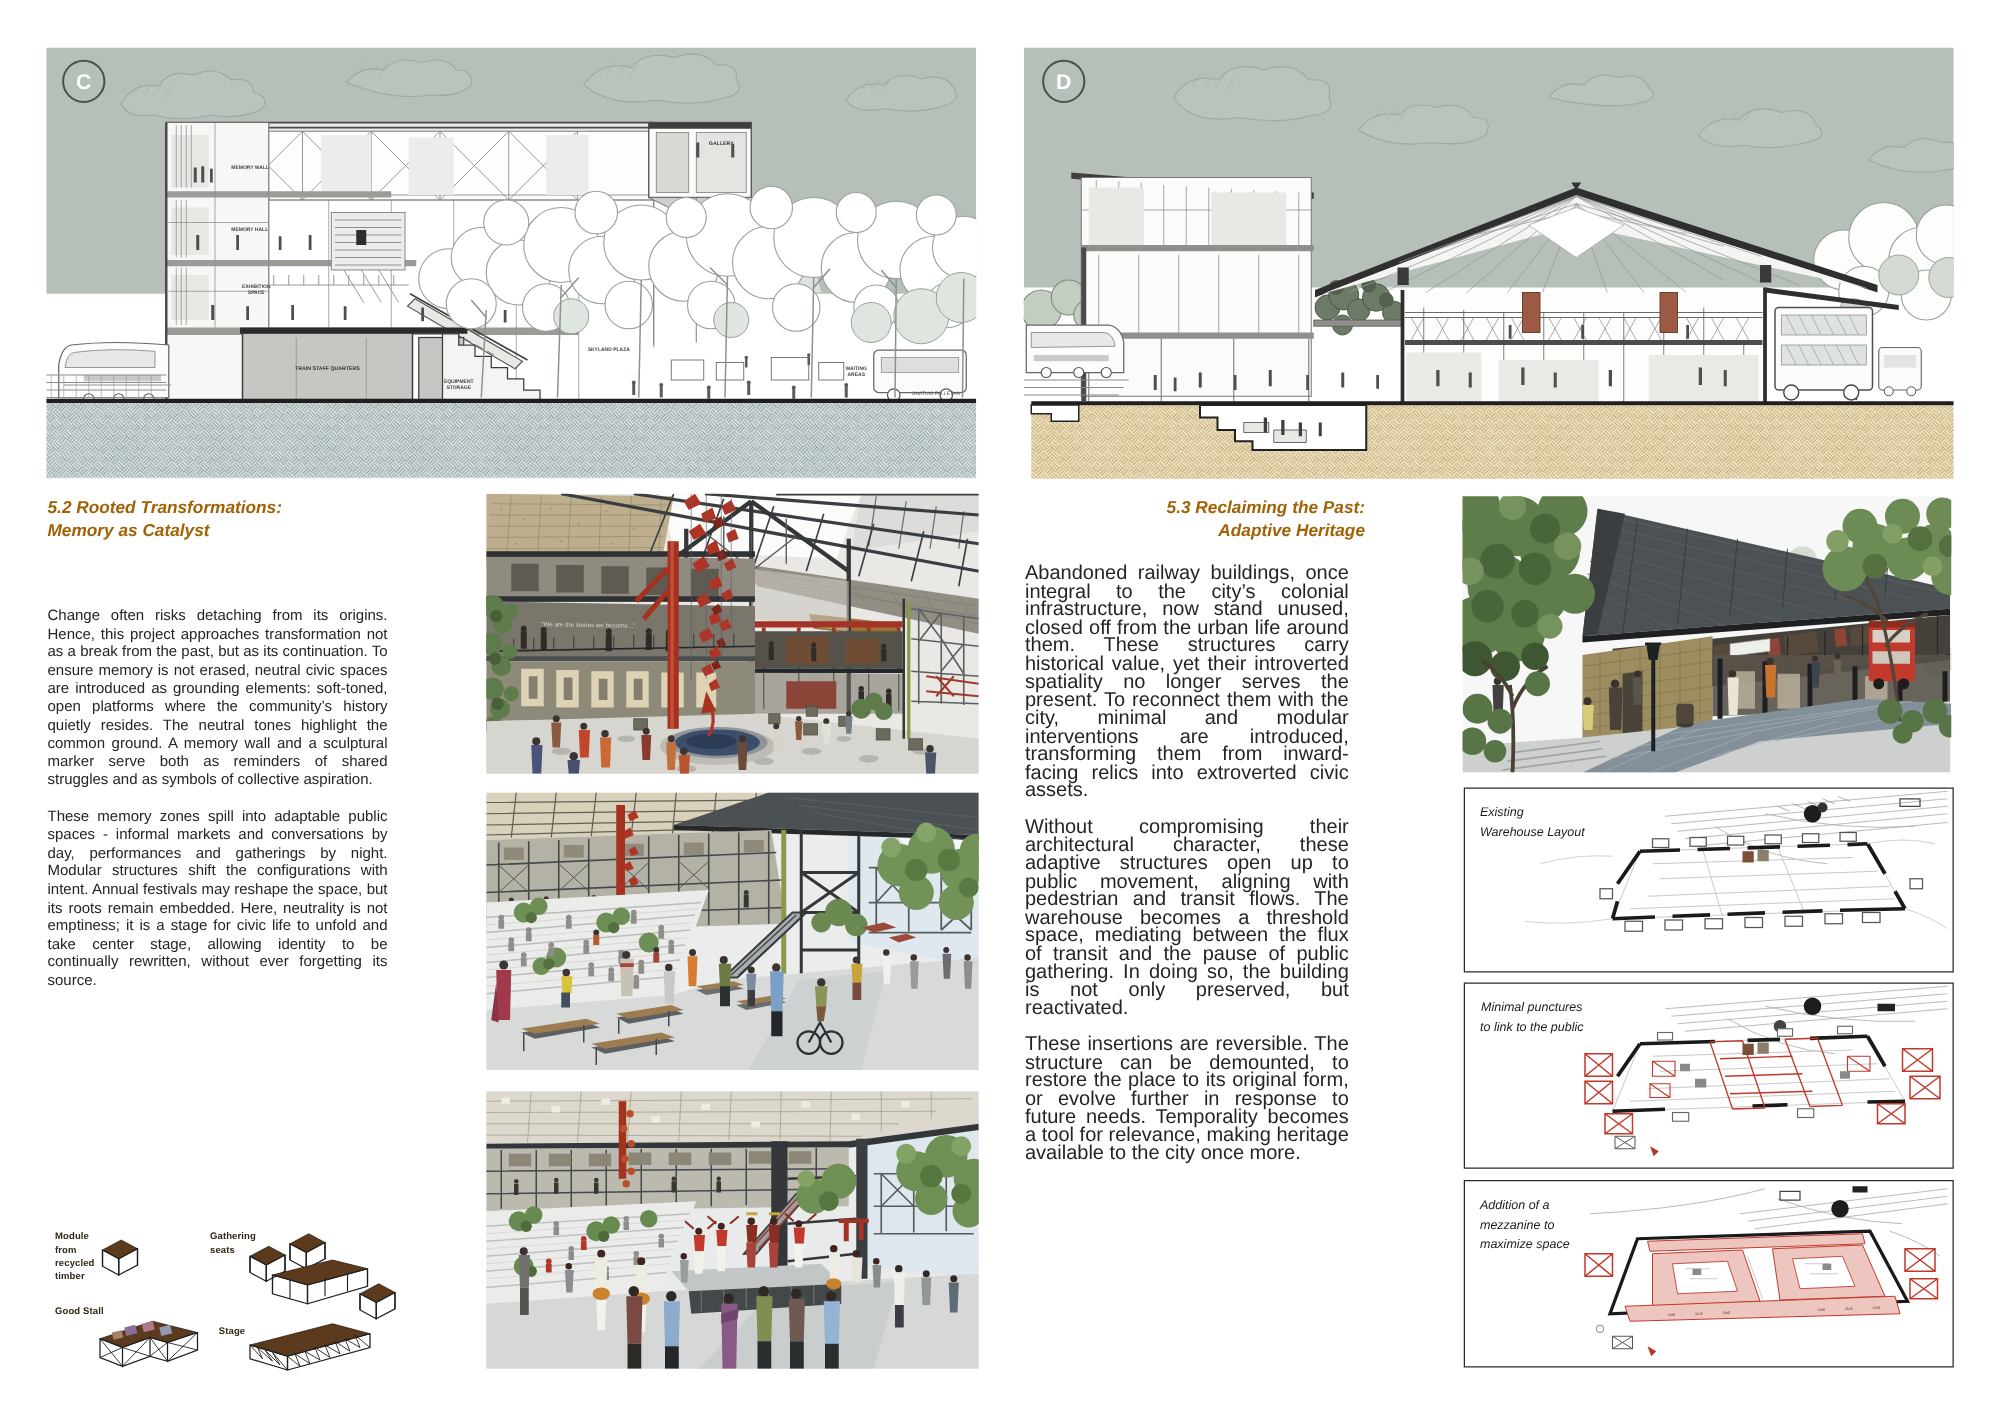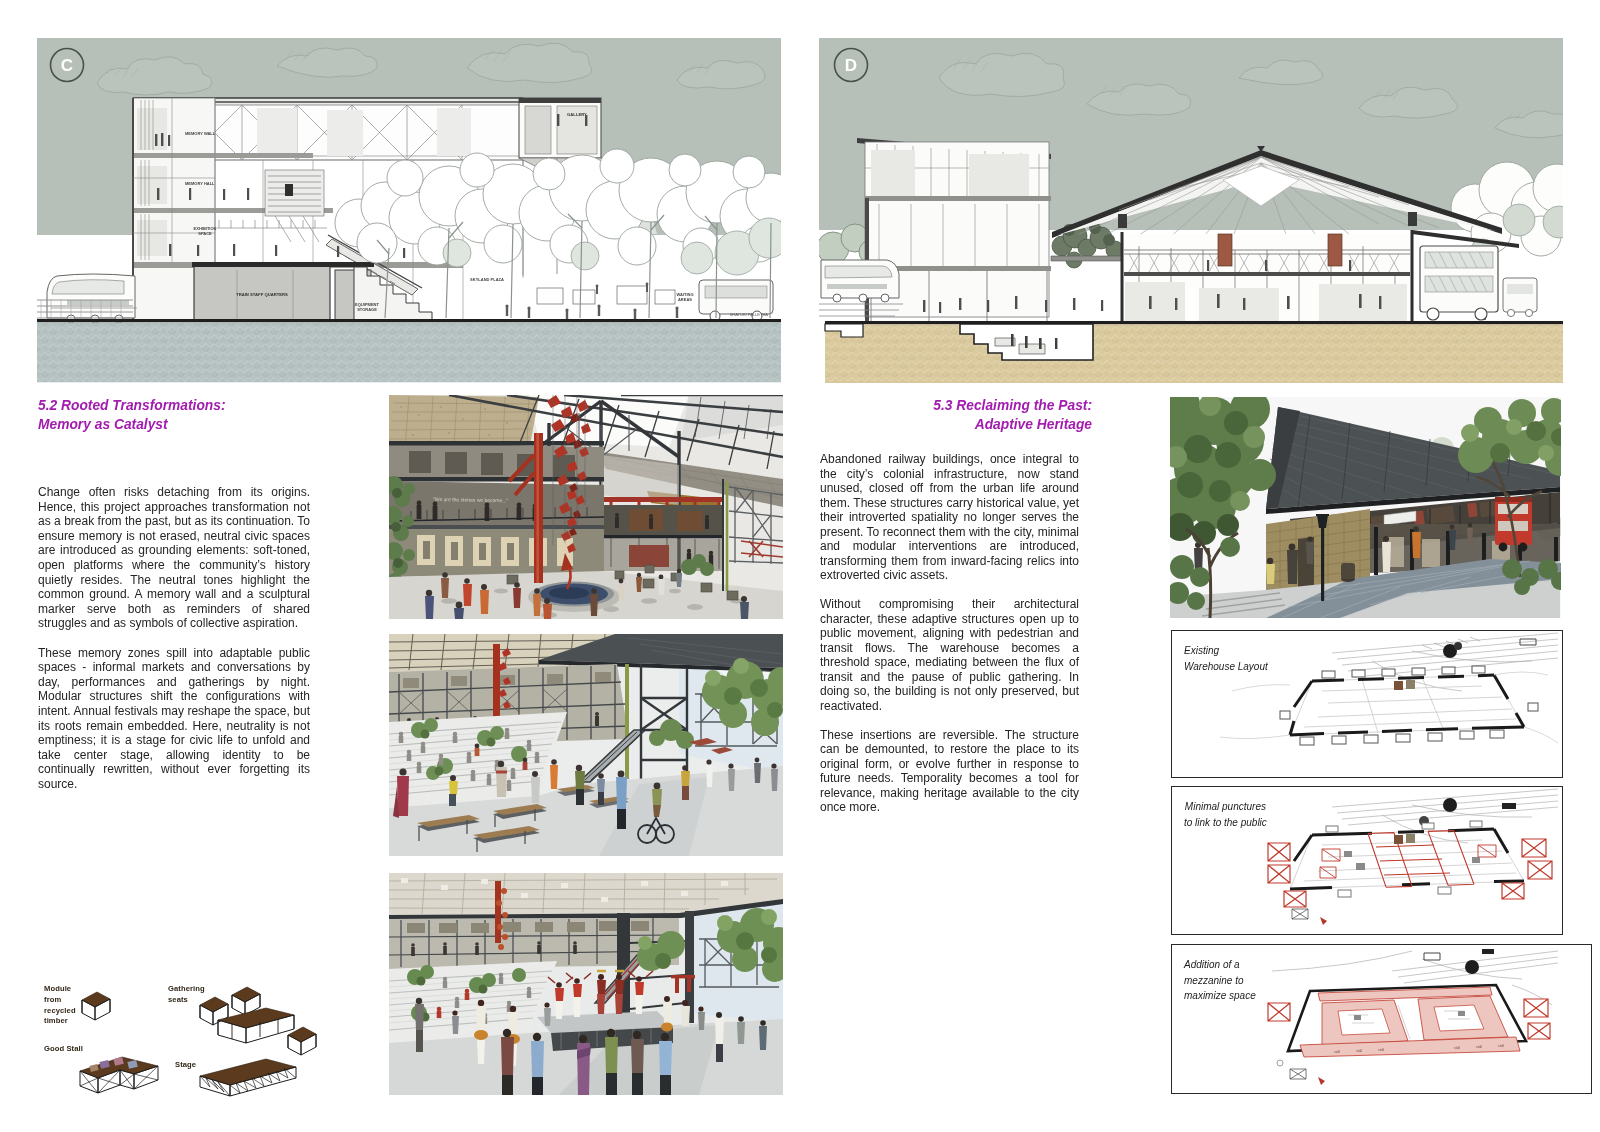--- a/index.html
+++ b/index.html
@@ -1,21 +1,21 @@
 <!DOCTYPE html>
 <html><head>
 <meta charset="utf-8">
 <style>
   html,body{margin:0;padding:0;}
   body{width:1600px;height:1132px;position:relative;background:#ffffff;
        font-family:"Liberation Sans",sans-serif;overflow:hidden;}
   .abs{position:absolute;}
   .coltext{color:#242424;font-size:12px;line-height:14.6px;text-align:justify;}
   .coltext p{margin:0 0 14.6px 0;}
-  .ctitle{color:#a21caf;font-style:italic;font-weight:bold;font-size:13.8px;line-height:19px;}
+  .ctitle{color:#a16207;font-style:italic;font-weight:bold;font-size:13.8px;line-height:19px;}
   .boxlbl{color:#1c1c1c;font-style:italic;font-size:10px;line-height:15.5px;}
   .flbl{color:#322718;font-weight:bold;font-size:7.6px;line-height:10.8px;letter-spacing:.1px;}
 </style>
 </head>
 <body>
 
 <div class="abs" style="left:37px;top:38px;width:744px;height:345px;">
 <svg width="744" height="345" viewBox="0 0 744 345" xmlns="http://www.w3.org/2000/svg">
   <defs>
     <pattern id="bwC" width="12" height="12" patternUnits="userSpaceOnUse" patternTransform="rotate(45)">
@@ -472,21 +472,21 @@
 </svg>
 </div>
 
 <div class="abs ctitle" style="left:38px;top:396px;width:280px;">5.2 Rooted Transformations:<br>Memory as Catalyst</div>
 <div class="abs coltext" style="left:38px;top:452px;width:272px;margin-top:33px;">
 <p>Change often risks detaching from its origins. Hence, this project approaches transformation not as a break from the past, but as its continuation. To ensure memory is not erased, neutral civic spaces are introduced as grounding elements: soft-toned, open platforms where the community’s history quietly resides. The neutral tones highlight the common ground. A memory wall and a sculptural marker serve both as reminders of shared struggles and as symbols of collective aspiration.</p>
 <p>These memory zones spill into adaptable public spaces - informal markets and conversations by day, performances and gatherings by night. Modular structures shift the configurations with intent. Annual festivals may reshape the space, but its roots remain embedded. Here, neutrality is not emptiness; it is a stage for civic life to unfold and take center stage, allowing identity to be continually rewritten, without ever forgetting its source.</p>
 </div>
 
 <div class="abs ctitle" style="left:812px;top:396px;width:280px;text-align:right;">5.3 Reclaiming the Past:<br>Adaptive Heritage</div>
-<div class="abs coltext" style="left:820px;top:452px;width:259px;font-size:12px;line-height:14.5px;">
+<div class="abs coltext" style="left:820px;top:452px;width:259px;font-size:16px;line-height:14.5px;">
 <p>Abandoned railway buildings, once integral to the city’s colonial infrastructure, now stand unused, closed off from the urban life around them. These structures carry historical value, yet their introverted spatiality no longer serves the present. To reconnect them with the city, minimal and modular interventions are introduced, transforming them from inward-facing relics into extroverted civic assets.</p>
 <p>Without compromising their architectural character, these adaptive structures open up to public movement, aligning with pedestrian and transit flows. The warehouse becomes a threshold space, mediating between the flux of transit and the pause of public gathering. In doing so, the building is not only preserved, but reactivated.</p>
 <p>These insertions are reversible. The structure can be demounted, to restore the place to its original form, or evolve further in response to future needs. Temporality becomes a tool for relevance, making heritage available to the city once more.</p>
 </div>
 
 <div class="abs" style="left:389px;top:395px;width:394px;height:224px;">
 <svg width="394" height="224" viewBox="0 0 394 224" xmlns="http://www.w3.org/2000/svg">
   <rect width="394" height="224" fill="#e9e8e4"></rect>
 
   <polygon points="140,0 300,0 280,52 150,46" fill="#fbfbfa"></polygon>
@@ -1504,21 +1504,21 @@
   <rect x="222" y="48" width="9" height="9" fill="#7a5136"></rect>
   <rect x="234" y="47" width="9" height="9" fill="#8a8068"></rect>
 
   <g stroke="#555" stroke-width="0.8" fill="none">
         <path d="M120,122 h16 v10 h-16 z M120,122 l16,10 M136,122 l-16,10"></path>
       </g>
   <path d="M148,130 l7,4 l-4,4 z" fill="#b5372a"></path>
 </svg>
 </div>
 
-<div class="abs" style="left:1171px;top:944px;width:390px;height:148px;border:1px solid #2a2a2a;background:#ffffff;padding-left:29px;">
+<div class="abs" style="left:1171px;top:944px;width:390px;height:148px;border:1px solid #2a2a2a;background:#ffffff;">
 <div class="abs boxlbl" style="left:12px;top:12px;">Addition of  a<br>mezzanine to<br>maximize space</div>
 <svg class="abs" style="left:0;top:0" width="388" height="146" viewBox="0 0 388 146" xmlns="http://www.w3.org/2000/svg">
   <g stroke="#b0b0b0" stroke-width="0.7" fill="none">
     <path d="M220,26 L386,6 M226,32 L386,12 M232,38 L386,18"></path>
     <path d="M240,6 q-60,16 -140,20 M250,14 q50,18 100,20 M340,40 q24,8 40,20"></path>
   </g>
   <circle cx="300" cy="22" r="7" fill="#1d1d1d"></circle>
   <path d="M252,8 h16 v7 h-16 z" fill="none" stroke="#444" stroke-width="1"></path>
   <path d="M310,4 h12 v5 h-12 z" fill="#222"></path>
 

